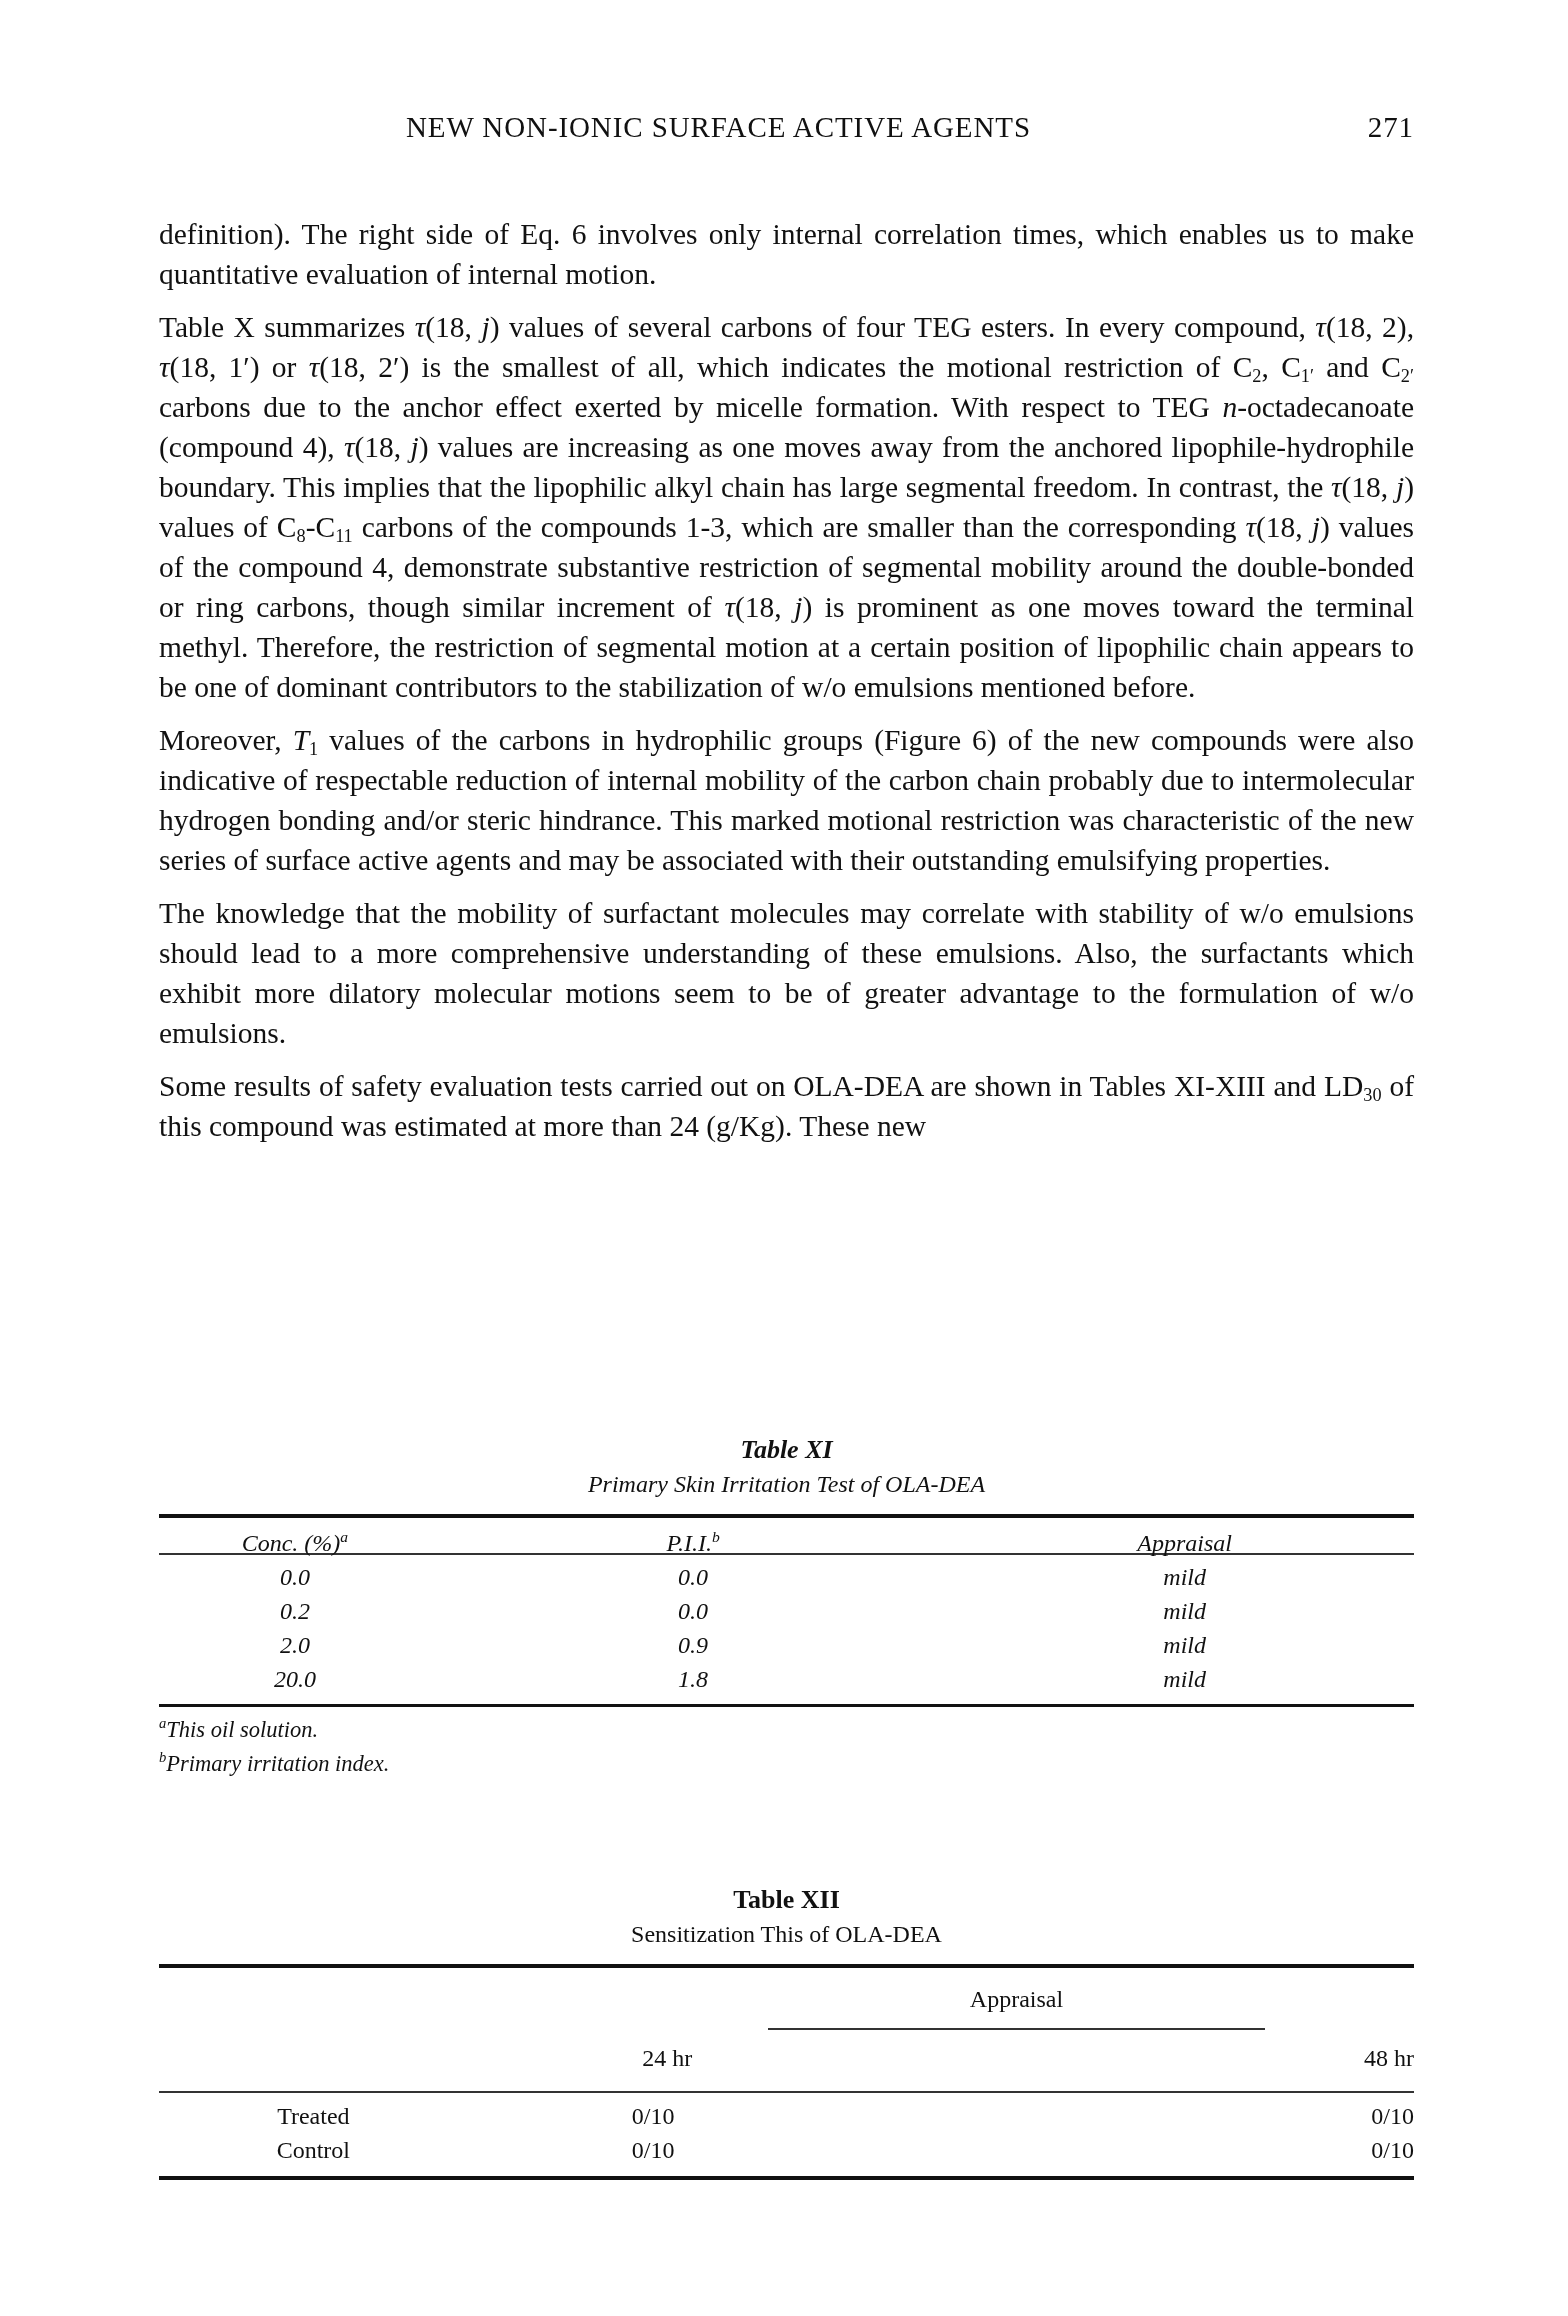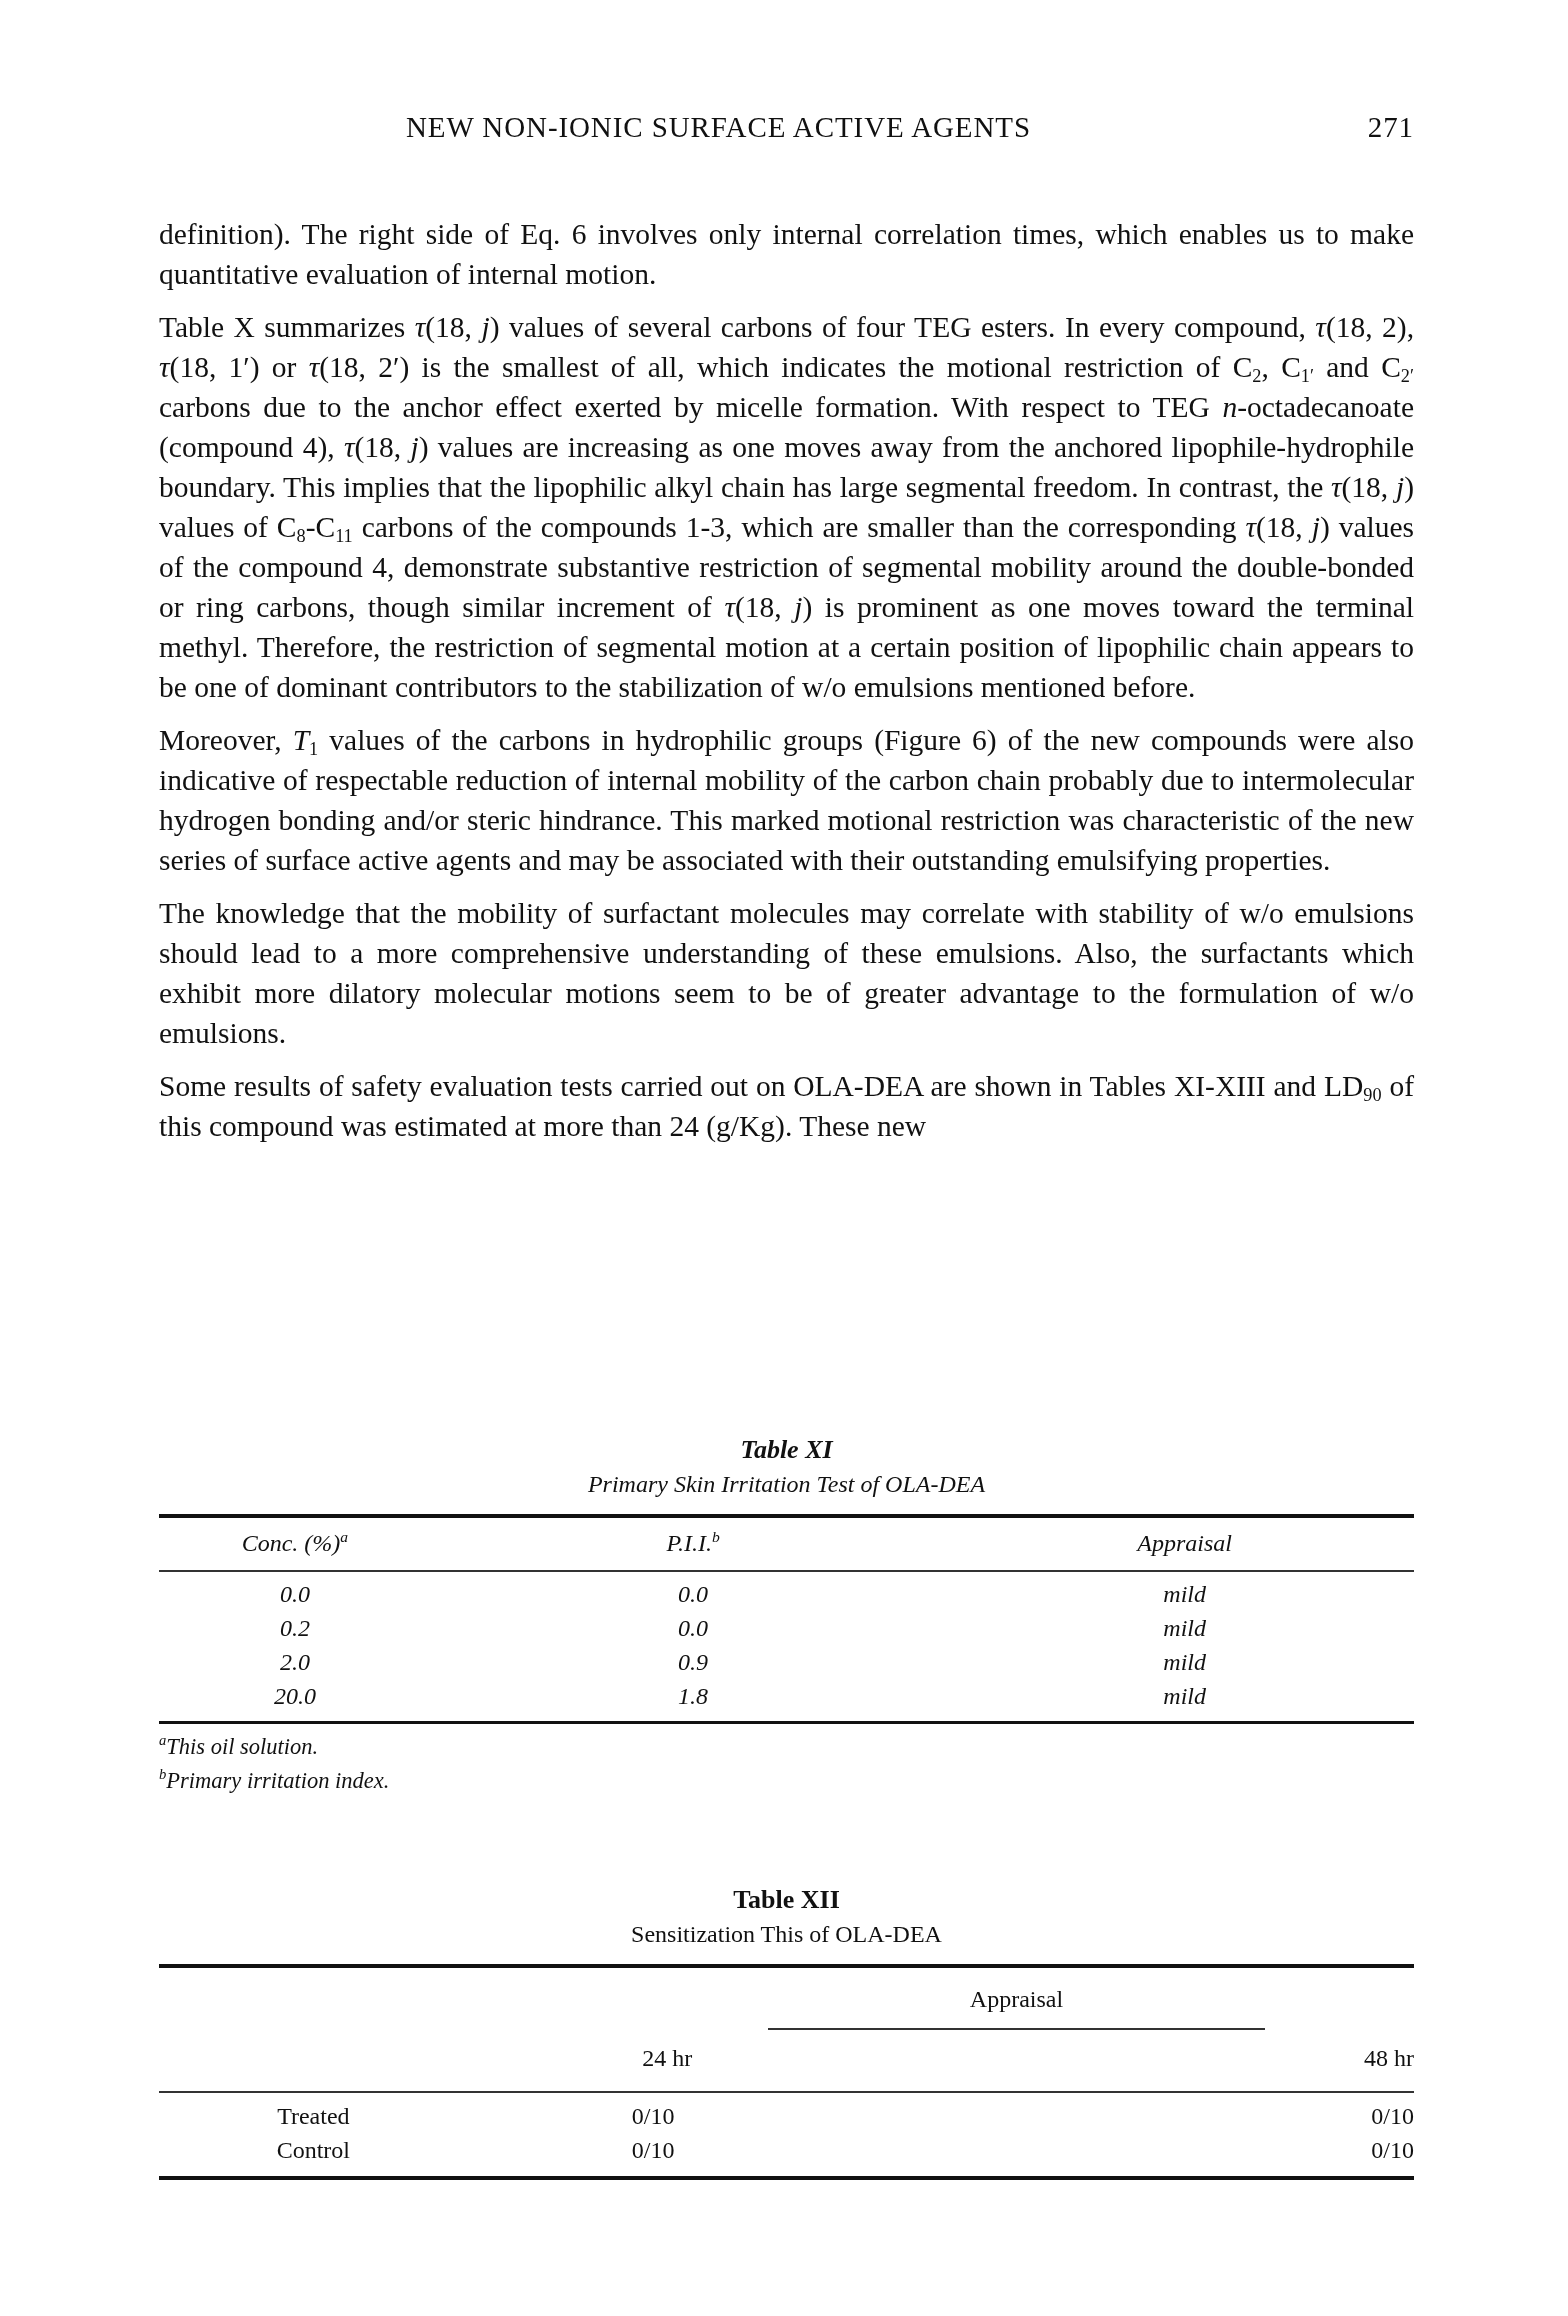--- a/index.html
+++ b/index.html
@@ -56,30 +56,30 @@
 
 <div class="body-text">
   <p>definition). The right side of Eq. 6 involves only internal correlation times, which enables us to make quantitative evaluation of internal motion.</p>
 
   <p><span>Table X summarizes </span><i>τ</i><span>(18, </span><i>j</i><span>) values of several carbons of four TEG esters. In every compound, </span><i>τ</i><span>(18, 2), </span><i>τ</i><span>(18, 1′) or </span><i>τ</i><span>(18, 2′) is the smallest of all, which indicates the motional restriction of C</span><span class="sub">2</span><span>, C</span><span class="sub">1′</span><span> and C</span><span class="sub">2′</span><span> carbons due to the anchor effect exerted by micelle formation. With respect to TEG </span><i>n</i><span>-octadecanoate (compound 4), </span><i>τ</i><span>(18, </span><i>j</i><span>) values are increasing as one moves away from the anchored lipophile-hydrophile boundary. This implies that the lipophilic alkyl chain has large segmental freedom. In contrast, the </span><i>τ</i><span>(18, </span><i>j</i><span>) values of C</span><span class="sub">8</span><span>-C</span><span class="sub">11</span><span> carbons of the compounds 1-3, which are smaller than the corresponding </span><i>τ</i><span>(18, </span><i>j</i><span>) values of the compound 4, demonstrate substantive restriction of segmental mobility around the double-bonded or ring carbons, though similar increment of </span><i>τ</i><span>(18, </span><i>j</i><span>) is prominent as one moves toward the terminal methyl. Therefore, the restriction of segmental motion at a certain position of lipophilic chain appears to be one of dominant contributors to the stabilization of w/o emulsions mentioned before.</span></p>
 
   <p><span>Moreover, </span><i>T</i><span class="sub">1</span><span> values of the carbons in hydrophilic groups (Figure 6) of the new compounds were also indicative of respectable reduction of internal mobility of the carbon chain probably due to intermolecular hydrogen bonding and/or steric hindrance. This marked motional restriction was characteristic of the new series of surface active agents and may be associated with their outstanding emulsifying properties.</span></p>
 
   <p>The knowledge that the mobility of surfactant molecules may correlate with stability of w/o emulsions should lead to a more comprehensive understanding of these emulsions. Also, the surfactants which exhibit more dilatory molecular motions seem to be of greater advantage to the formulation of w/o emulsions.</p>
 
-  <p><span>Some results of safety evaluation tests carried out on OLA-DEA are shown in Tables XI-XIII and LD</span><span class="sub">90</span><span> of this compound was estimated at more than 24 (g/Kg). These new</span></p>
+  <p><span>Some results of safety evaluation tests carried out on OLA-DEA are shown in Tables XI-XIII and LD</span><span class="sub">30</span><span> of this compound was estimated at more than 24 (g/Kg). These new</span></p>
 </div>
 
 <div class="table-block t11" style="top:1433px;font-style:italic;">
   <div class="table-caption">
     <div class="table-label">Table XI</div>
     <div>Primary Skin Irritation Test of OLA-DEA</div>
   </div>
   <div class="rule-thick" style="margin-top:13px;"></div>
-  <div class="trow" style="height:52px;line-height:51px;">
+  <div class="trow" style="height:35px;line-height:51px;">
     <div class="tcell c1"><span>Conc. (%)</span><span class="fn-mark">a</span></div>
     <div class="tcell c2"><span>P.I.I.</span><span class="fn-mark">b</span></div>
     <div class="tcell c3">Appraisal</div>
   </div>
   <div class="rule-thin" style="margin-bottom:5.6px;"></div>
   <div class="trow">
     <div class="tcell c1">0.0</div>
     <div class="tcell c2">0.0</div>
     <div class="tcell c3">mild</div>
   </div>

